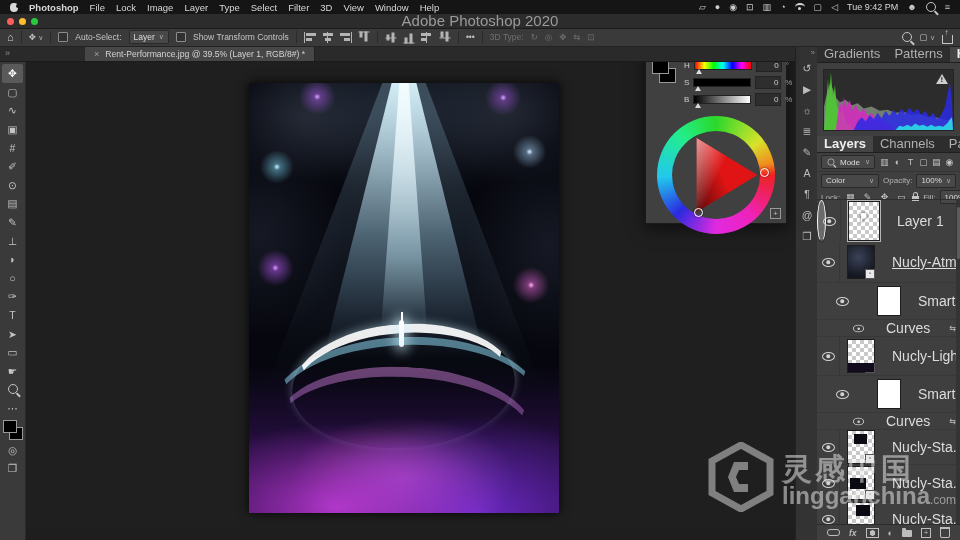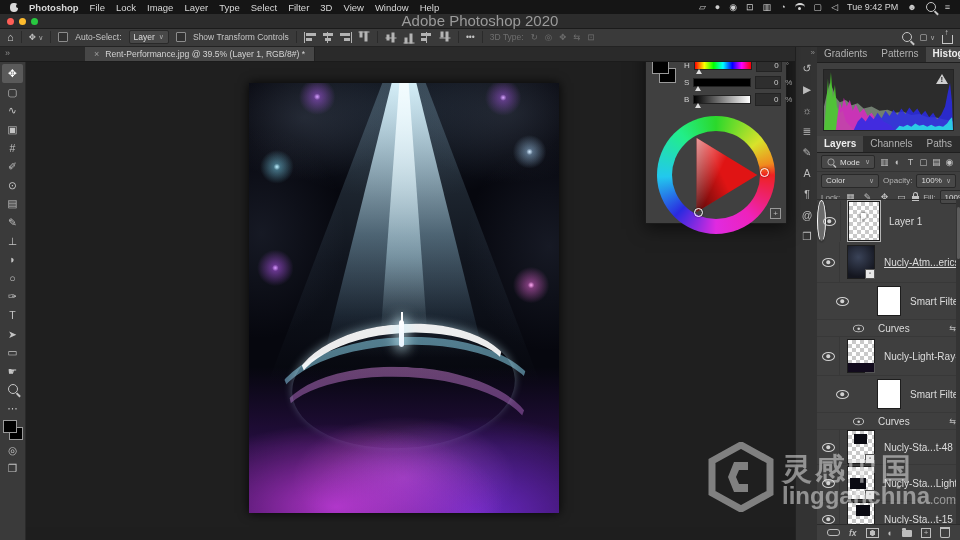--- a/index.html
+++ b/index.html
@@ -142,21 +142,21 @@
   .sel.sb{left:37px;top:92px}
   .plus-box{position:absolute;right:5px;bottom:4px;width:9px;height:9px;border:1px solid #9a9a9a;color:#bbb;font-size:8px;
             display:flex;align-items:center;justify-content:center}
   
   #dockstrip{position:absolute;left:795px;top:46px;width:22px;bottom:0;background:#333;border-left:1px solid #222;
              border-right:1px solid #232323;display:flex;flex-direction:column;align-items:center;padding-top:2px;z-index:10}
   #dockstrip .dchev{font-size:8px;color:#8a8a8a;align-self:flex-end;padding-right:3px}
   .strip-ico{width:20px;height:21px;display:flex;align-items:center;justify-content:center;color:#bdbdbd;font-size:10.5px;flex:0 0 auto}
   #dock{position:absolute;left:817px;top:46px;width:143px;bottom:0;background:#3f3f3f;z-index:10}
   .ptabrow{height:16px;background:#2d2d2d;display:flex;align-items:flex-end;border-bottom:1px solid #1f1f1f}
-  .ptab{padding:0 7px;line-height:16px;font-size:10px;color:#b0b0b0;white-space:nowrap}
+  .ptab{padding:0 7px;line-height:16px;font-size:13px;color:#b0b0b0;white-space:nowrap}
   .ptab.active{background:#454545;color:#eee;font-weight:bold}
   .pmenu2{margin-left:auto;color:#9a9a9a;padding:0 5px;line-height:16px}
   #histo-box{margin:6px 6px 5px 6px;height:60px;background:#2c2c2c;border:1px solid #242424;position:relative}
   #histo-box svg{position:absolute;inset:0;width:100%;height:100%}
   .warn-tri{position:absolute;right:5px;top:4px;width:0;height:0;border-left:6px solid transparent;
             border-right:6px solid transparent;border-bottom:10px solid #cfcfcf}
   .warn-tri::after{content:"!";position:absolute;left:-1.5px;top:1px;font-size:8px;font-weight:bold;color:#2c2c2c}
   
   .lfilter{height:18px;display:flex;align-items:center;gap:3px;padding:0 4px;border-bottom:1px solid #343434}
   .lfilter .dd{height:12px;width:60px;font-size:8px}
@@ -178,21 +178,21 @@
          linear-gradient(45deg,#c9c9c9 25%,transparent 25%,transparent 75%,#c9c9c9 75%);background-size:8px 8px;background-position:0 0,4px 4px}
   .thumb.big{width:30px;height:38px;outline:1px solid #b5b5b5;flex:0 0 30px}
   .thumb.dark{background:radial-gradient(circle at 40% 35%,#3a4358,#14161f 75%)}
   .thumb.ray::after,.thumb.blob::after,.thumb.blob2::after,.thumb.blob3::after{content:"";position:absolute}
   .thumb.ray::after{left:0;right:0;bottom:0;height:9px;background:#120b1d}
   .thumb.blob::after{left:6px;top:3px;width:13px;height:10px;background:#0a0a12}
   .thumb.blob2::after{left:2px;top:11px;width:16px;height:11px;background:#0a0a12}
   .thumb.blob3::after{left:8px;top:2px;width:14px;height:11px;background:#0a0a12}
   .sobadge{position:absolute;right:-1px;bottom:-1px;width:8px;height:8px;background:#e8e8e8;border:1px solid #555;
            font-size:6px;line-height:7px;text-align:center;color:#333}
-  .lname{margin-left:9px;font-size:10px;color:#dcdcdc;white-space:nowrap}
+  .lname{margin-left:17px;font-size:14px;color:#dcdcdc;white-space:nowrap}
   .lname.ul{text-decoration:underline}
   .lrow .rico{margin-left:auto;display:flex;align-items:center;gap:3px;padding-right:4px;color:#bdbdbd;font-size:8px}
   .cursor-hand{position:absolute;left:40px;top:9px;font-size:13px;color:#fff;transform:rotate(-90deg);
                text-shadow:0 0 2px #000;z-index:3}
   .maskthumb{width:22px;height:28px;background:#fff;border:1px solid #1d1d1d;margin-left:24px;flex:0 0 22px}
   .lrow.mask .eyecell{border-right:none;width:20px;margin-left:14px}
   .lrow.entry{font-size:8.4px;color:#cfcfcf}
   .lrow.entry .eyecell{border-right:none;width:16px;margin-left:30px}
   .lrow.entry .eye{transform:scale(.85)}
   

